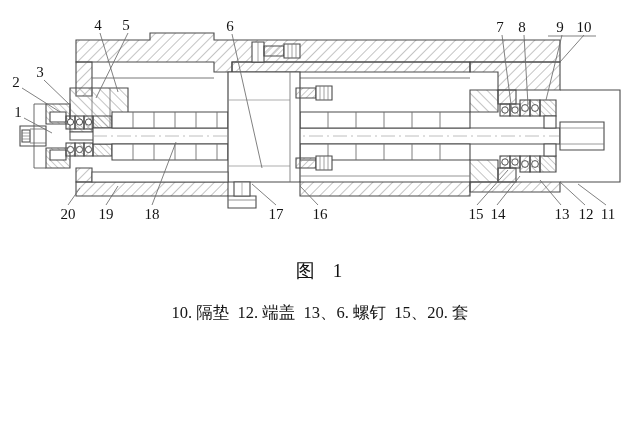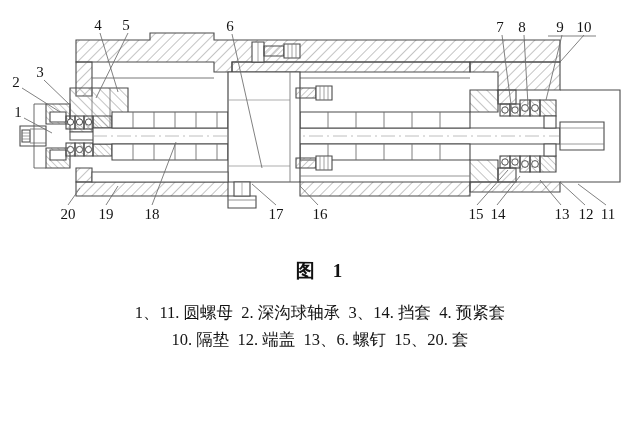--- a/index.html
+++ b/index.html
@@ -17,21 +17,21 @@
   .cap-area{
     position:absolute;left:0;top:258px;width:640px;
   }
   .fig-title{
     text-align:center;
     font-family:"Liberation Serif", serif;
     font-size:19px;
     color:#111;
     letter-spacing:2px;
     margin:0 0 16px 0;
-    font-weight:700;
+    font-weight:400;
   }
   .fig-title .num{margin-left:16px;}
   .cap-line{
     text-align:center;
     font-family:"Liberation Serif", serif;
     font-size:16.5px;
     color:#141414;
     line-height:1.62;
     white-space:pre;
   }
@@ -280,15 +280,14 @@
       <text x="106" y="219">19</text>
       <text x="68" y="219">20</text>
     </g>
 
   </g>
 </svg>
 </div>
 
 <div class="cap-area">
   <div class="fig-title"><span>图</span><span class="num">1</span></div>
-  <div class="cap-line">1、11. 圆螺母  2. 深沟球轴承  3、14. 挡套  4. 预紧套</div>
   <div class="cap-line">10. 隔垫  12. 端盖  13、6. 螺钉  15、20. 套</div>
 </div>
 
 </body></html>

